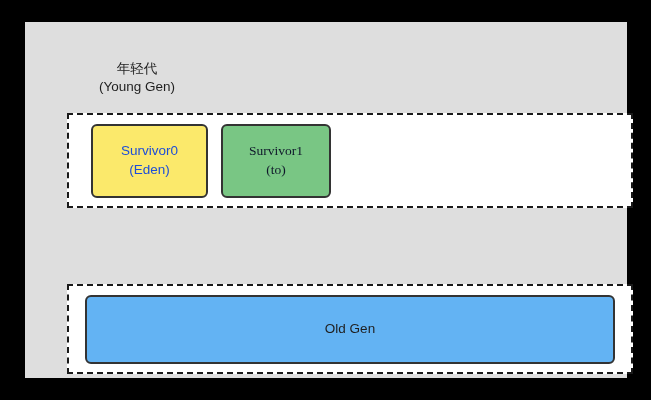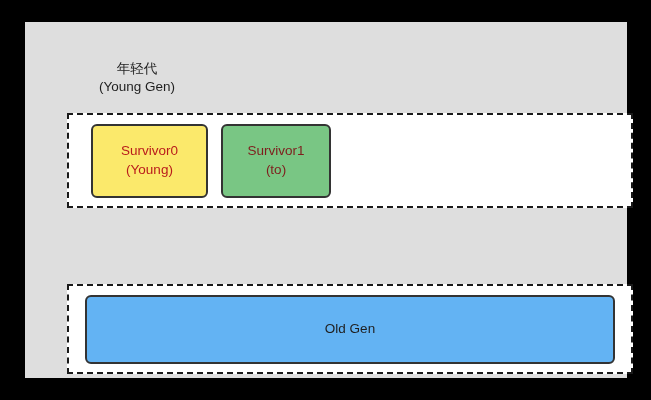--- a/index.html
+++ b/index.html
@@ -136,26 +136,26 @@
   <div class="heap-panel" style="background: rgb(222, 222, 222);">
 
     <div class="section-label" id="young-gen-label" style="color: rgb(31, 31, 31);">
       <span class="label-cn">年轻代</span>
       <span class="label-en">(Young Gen)</span>
     </div>
 
     <div class="gen-container" id="young-gen-container" style="background: rgb(255, 255, 255); border-color: rgb(26, 26, 26);">
 
 
-      <div class="region-box" id="survivor0-box" style="border-color: rgb(51, 51, 51); color: #b91c1c; background: rgb(251, 233, 107);">
+      <div class="region-box" id="survivor0-box" style="border-color: rgb(51, 51, 51); color: #1d4ed8; background: rgb(251, 233, 107);">
         <span>Survivor0</span>
-        <span class="region-sub">(Young)</span>
+        <span class="region-sub">(Eden)</span>
       </div>
 
-      <div class="region-box" id="survivor1-box" style="border-color: rgb(51, 51, 51); color: #7f1d1d; background: rgb(121, 198, 132);">
+      <div class="region-box" id="survivor1-box" style="border-color: rgb(51, 51, 51); color: #0f172a; background: rgb(121, 198, 132); font-family: Liberation Serif, serif;">
         <span>Survivor1</span>
         <span class="region-sub">(to)</span>
       </div>
 
     </div>
 
 
     <div class="gen-container" id="old-gen-container" style="background: rgb(255, 255, 255); border-color: rgb(26, 26, 26);">
       <div class="region-box" id="old-gen-box" style="border-color: rgb(51, 51, 51); color: rgb(31, 31, 31); background: rgb(99, 179, 243);">
         <span>Old Gen</span>

